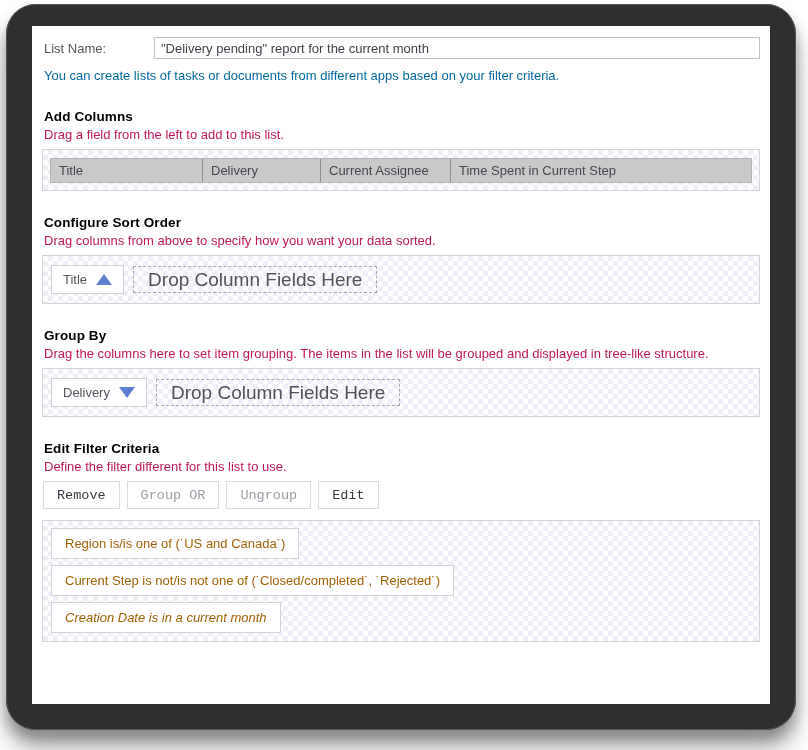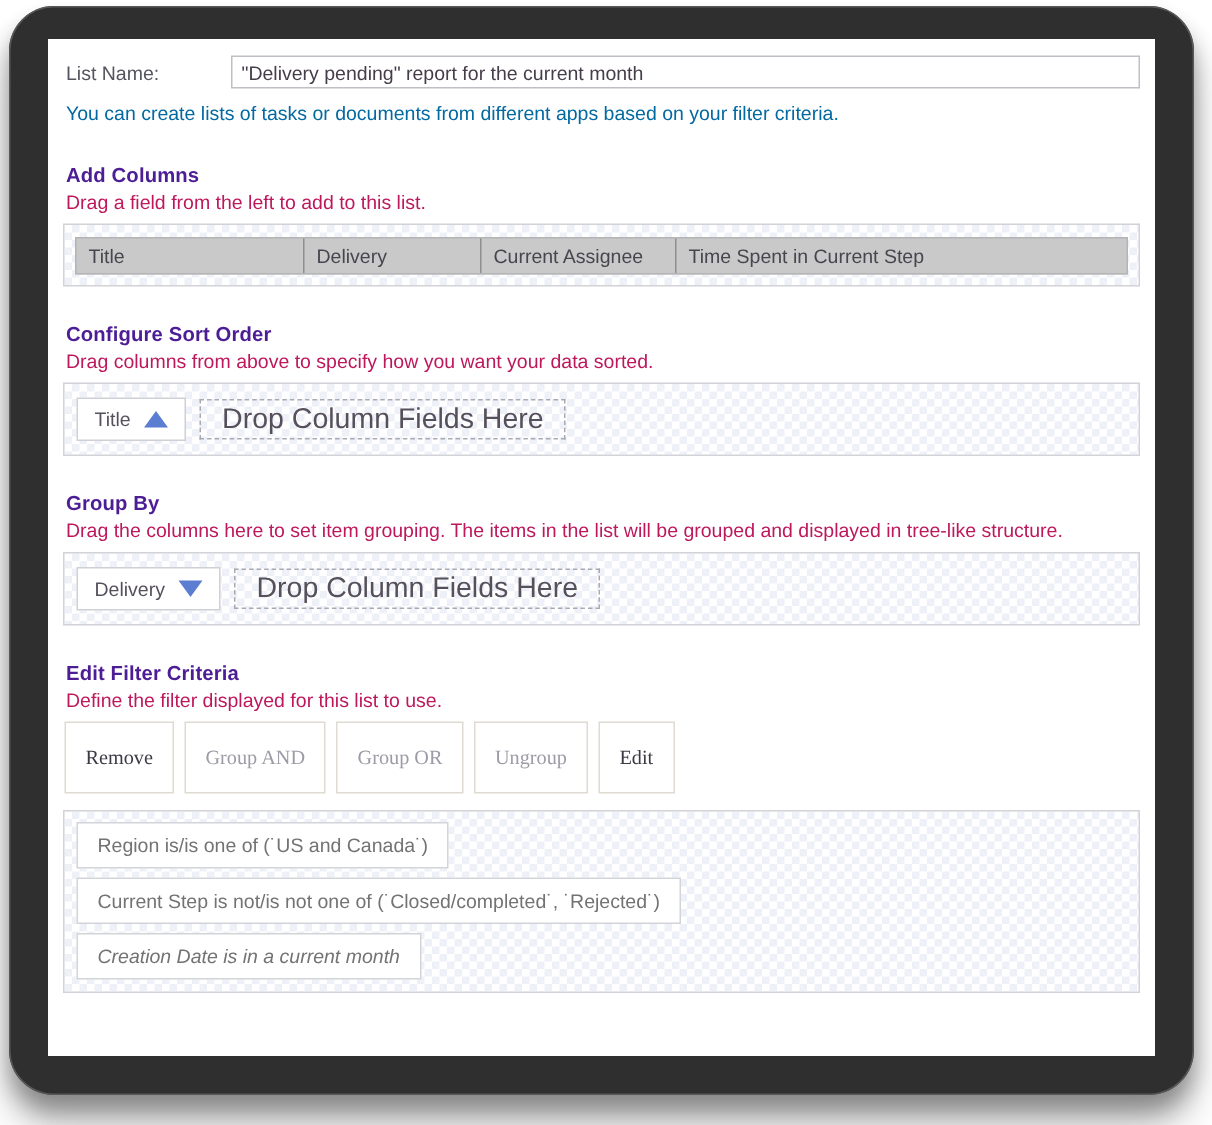--- a/index.html
+++ b/index.html
@@ -55,21 +55,21 @@
     left: 10px;
     top: 11px;
     width: 718px;
     box-sizing: border-box;
   }
 
   
   .sec-head {
     font-size: 13.5px;
     font-weight: bold;
-    color: #4c1d95;
+    color: #000000;
     letter-spacing: 0.1px;
     margin: 0 0 3px 0;
     padding-left: 2px;
   }
   .sec-desc {
     font-size: 13px;
     color: #be185d;
     margin: 0 0 7px 0;
     padding-left: 2px;
     white-space: nowrap;
@@ -201,26 +201,26 @@
   .section { margin-bottom: 24px; }
 
   
   #filter-toolbar {
     display: flex;
     gap: 7px;
     margin-bottom: 11px;
     padding-left: 1px;
   }
   .fbtn {
-    height: 48px;
+    height: 28px;
     min-width: 30px;
     padding: 0 13px;
     background: #ffffff;
     border: 1px solid #e0dbd2;
-    font-family: Liberation Serif, serif;
+    font-family: Liberation Mono, monospace;
     font-size: 13.5px;
     color: #3a3a44;
     box-sizing: border-box;
     cursor: pointer;
     border-radius: 0;
     white-space: nowrap;
   }
   .fbtn.disabled { color: #9c9ca6; }
 
   
@@ -229,21 +229,21 @@
   }
   .criteria {
     display: flex;
     align-items: center;
     height: 31px;
     background: #ffffff;
     border: 1px solid #d3d3da;
     padding: 0 13px;
     margin-bottom: 6px;
     font-size: 13px;
-    color: #737373;
+    color: #a16207;
     box-sizing: border-box;
     white-space: nowrap;
     width: fit-content;
   }
   .criteria:last-child { margin-bottom: 0; font-style: italic; }
 </style>
 </head>
 <body>
 
 <div id="frame-outer">
@@ -294,25 +294,24 @@
           <div class="chip">
             <span>Delivery</span>
             <span class="tri tri-down"></span>
           </div>
           <div class="dropzone">Drop Column Fields Here</div>
         </div>
       </div>
 
       <div class="section">
         <div class="sec-head">Edit Filter Criteria</div>
-        <div class="sec-desc">Define the filter displayed for this list to use.</div>
+        <div class="sec-desc">Define the filter different for this list to use.</div>
 
         <div id="filter-toolbar">
           <button class="fbtn">Remove</button>
-          <button class="fbtn disabled">Group AND</button>
           <button class="fbtn disabled">Group OR</button>
           <button class="fbtn disabled">Ungroup</button>
           <button class="fbtn">Edit</button>
         </div>
 
         <div id="filter-panel" class="checker">
           <div class="criteria">Region is/is one of (˙US and Canada˙)</div>
           <div class="criteria">Current Step is not/is not one of (˙Closed/completed˙, ˙Rejected˙)</div>
           <div class="criteria">Creation Date is in a current month</div>
         </div>

